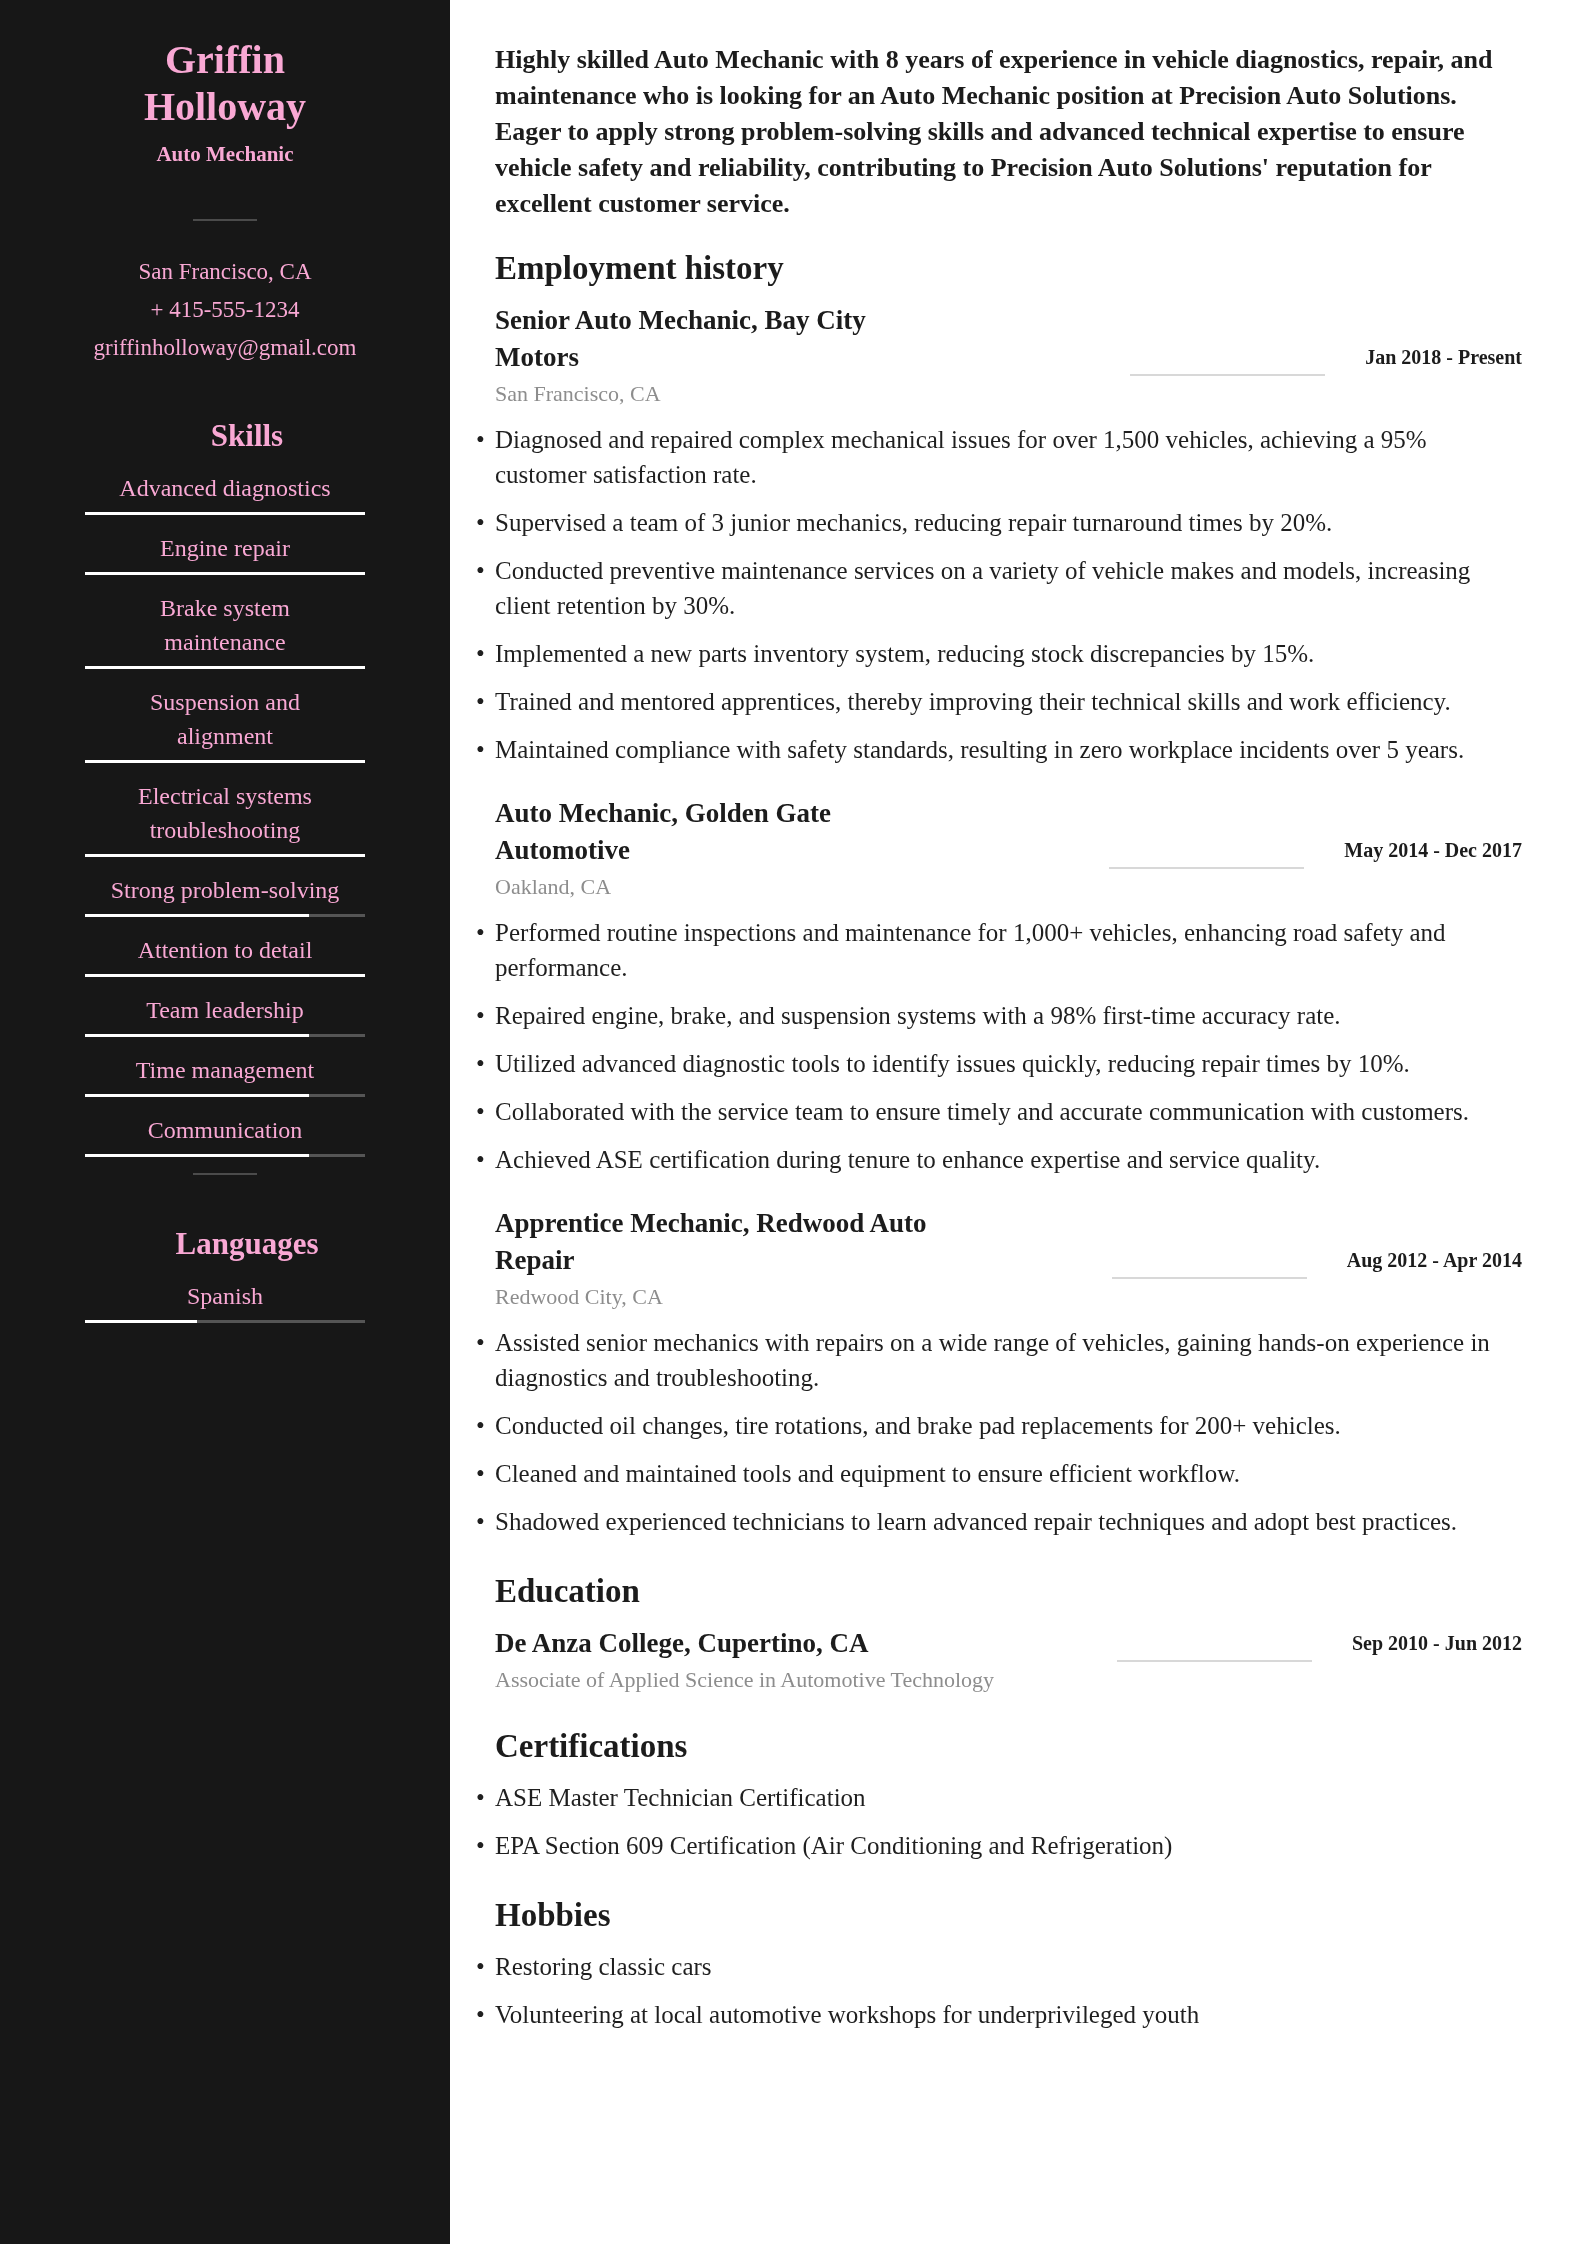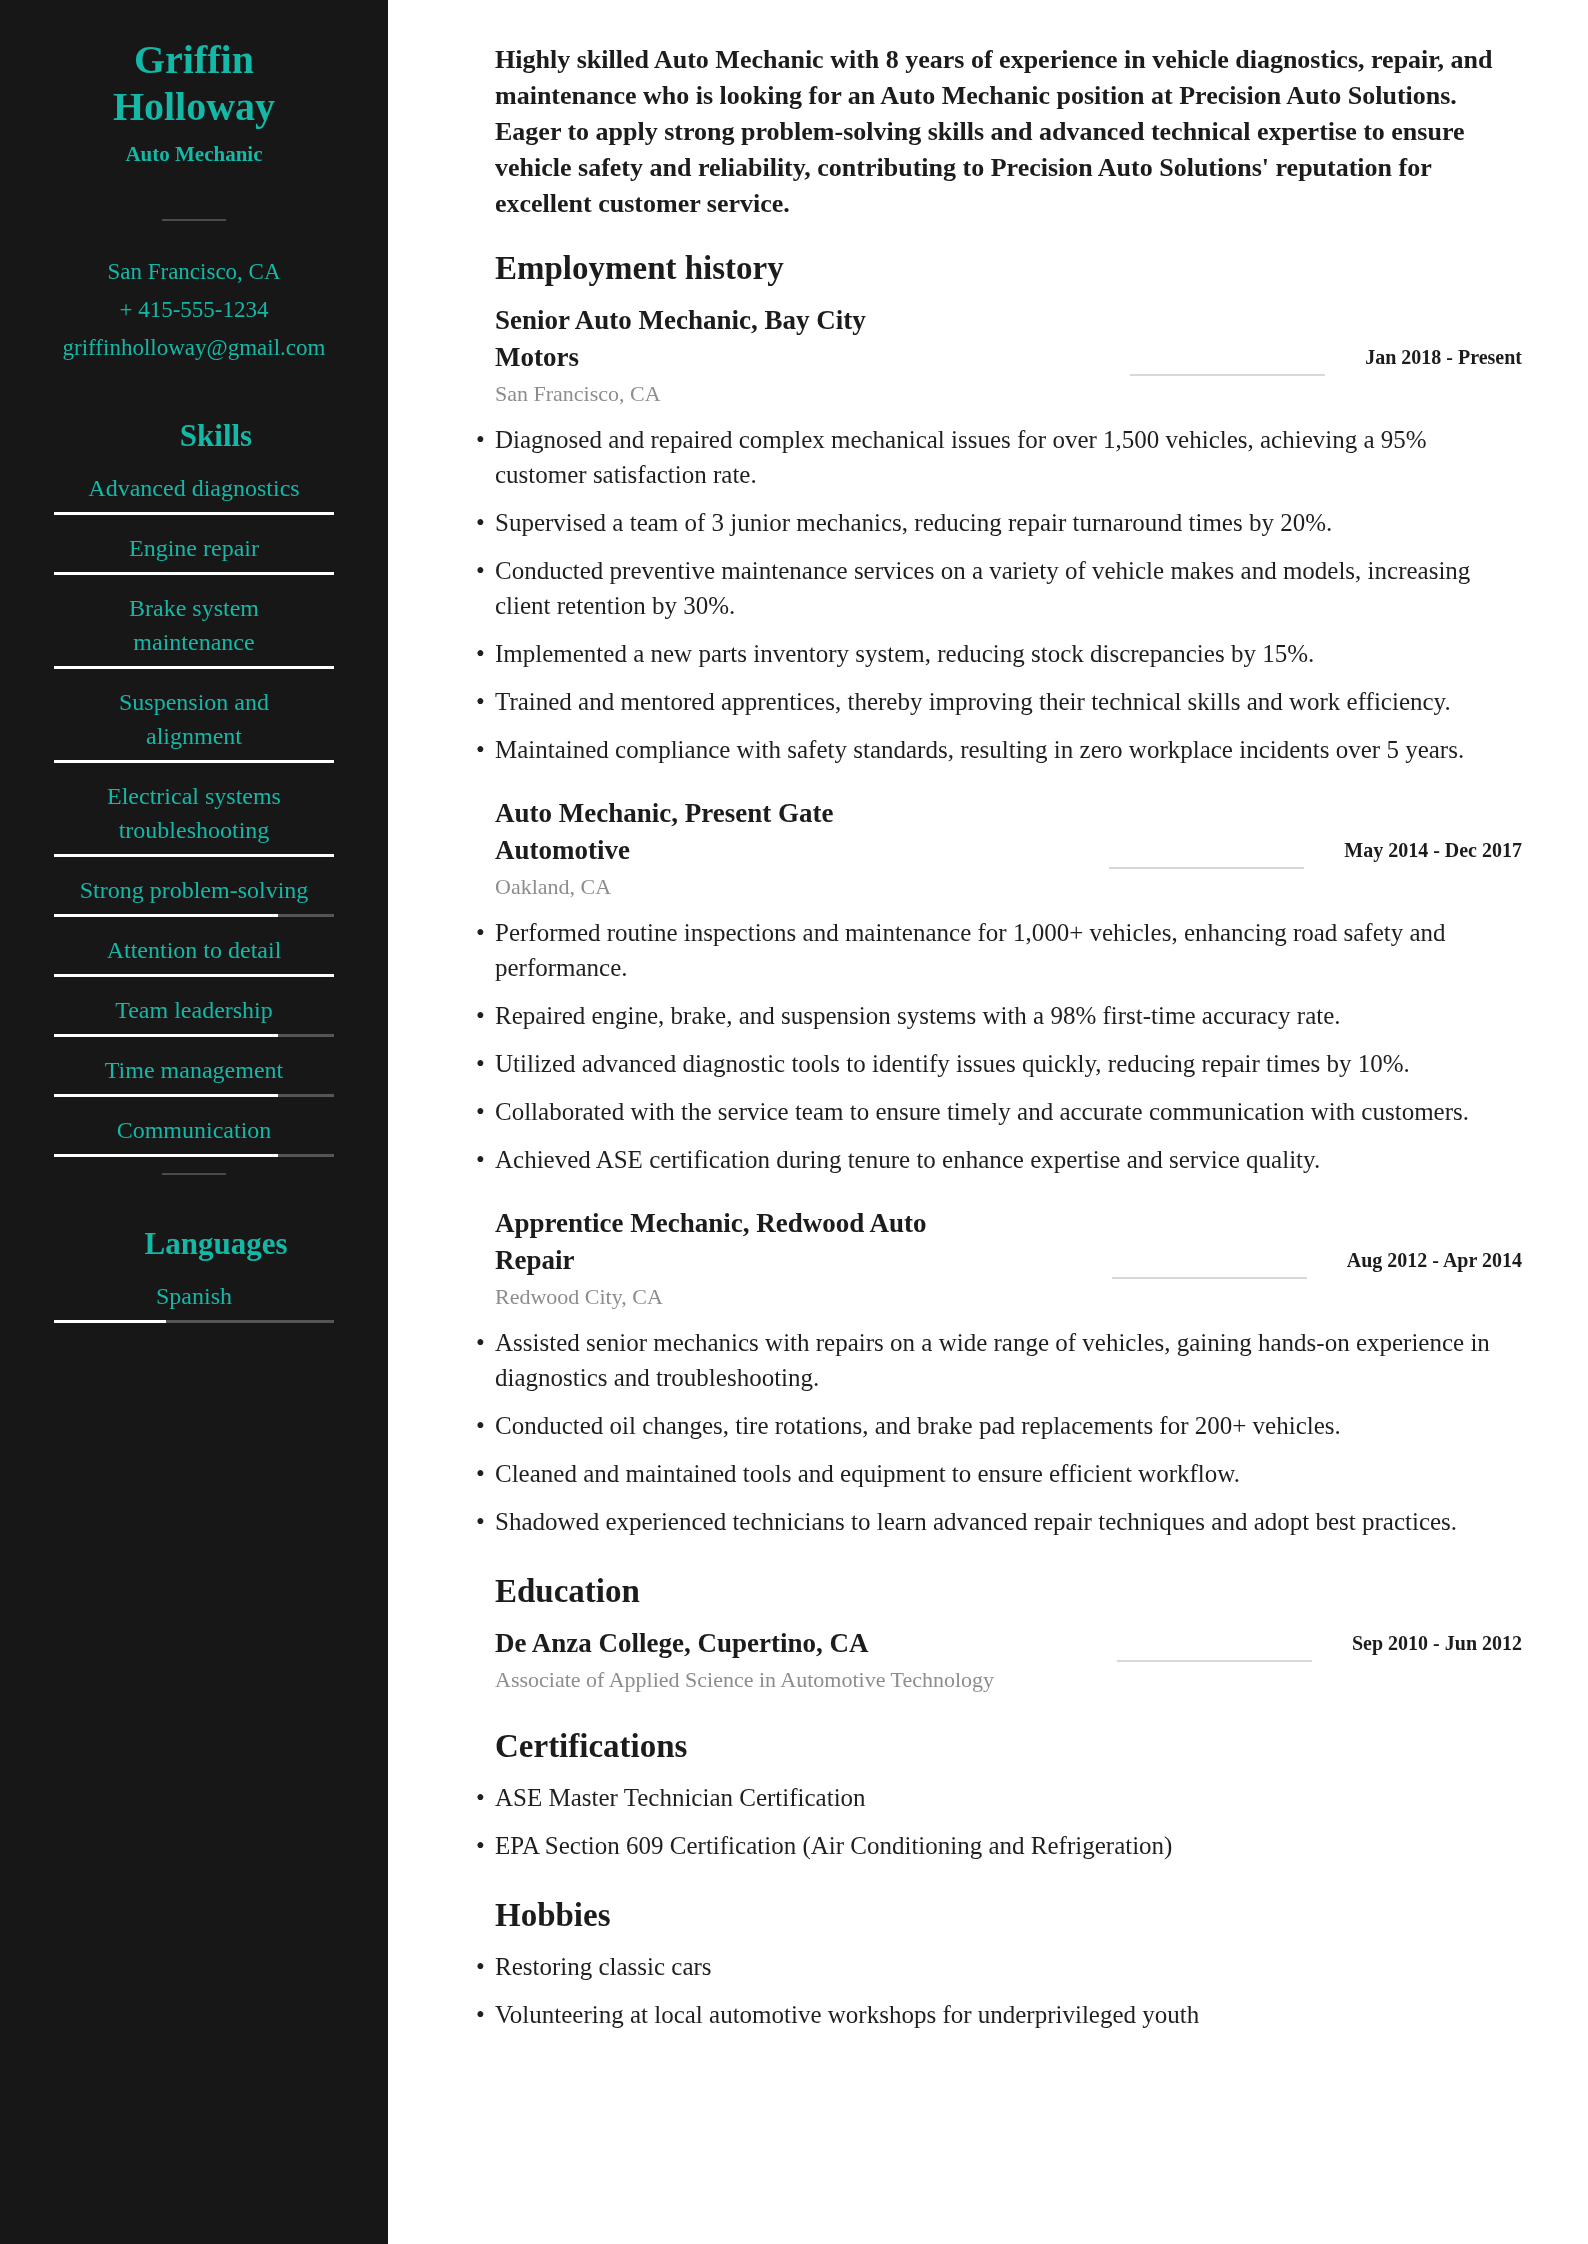--- a/index.html
+++ b/index.html
@@ -10,23 +10,23 @@
     font-family: "Liberation Serif", "DejaVu Serif", serif;
     color: #1c1c1c;
     position: relative;
     overflow: hidden;
   }
   .page { width: 1588px; height: 2244px; position: relative; }
 
   
   .sidebar {
     position: absolute; left: 0; top: 0;
-    width: 388px; height: 2244px;
+    width: 450px; height: 2244px;
     background: #171717;
-    color: #14b8a6;
+    color: #f9a8d4;
     text-align: center;
   }
   .name {
     margin: 36px 70px 0;
     font-size: 40px; line-height: 47px; font-weight: bold;
     white-space: pre-line;
   }
   .role { margin-top: 12px; font-size: 21px; font-weight: bold; }
   .side-divider {
     width: 64px; height: 2px; background: #4b4b4b;
@@ -237,21 +237,21 @@
 
           <li>Trained and mentored apprentices, thereby improving their technical skills and work efficiency.</li>
 
           <li>Maintained compliance with safety standards, resulting in zero workplace incidents over 5 years.</li>
 
       </ul>
     </section>
 
     <section class="job">
       <div class="job-head">
-        <div class="job-title">Auto Mechanic, Present Gate
+        <div class="job-title">Auto Mechanic, Golden Gate
 Automotive</div>
         <div class="head-rule"></div>
         <div class="job-date">May 2014 - Dec 2017</div>
       </div>
       <div class="job-loc">Oakland, CA</div>
       <ul class="bullets">
 
           <li>Performed routine inspections and maintenance for 1,000+ vehicles, enhancing road safety and performance.</li>
 
           <li>Repaired engine, brake, and suspension systems with a 98% first-time accuracy rate.</li>

